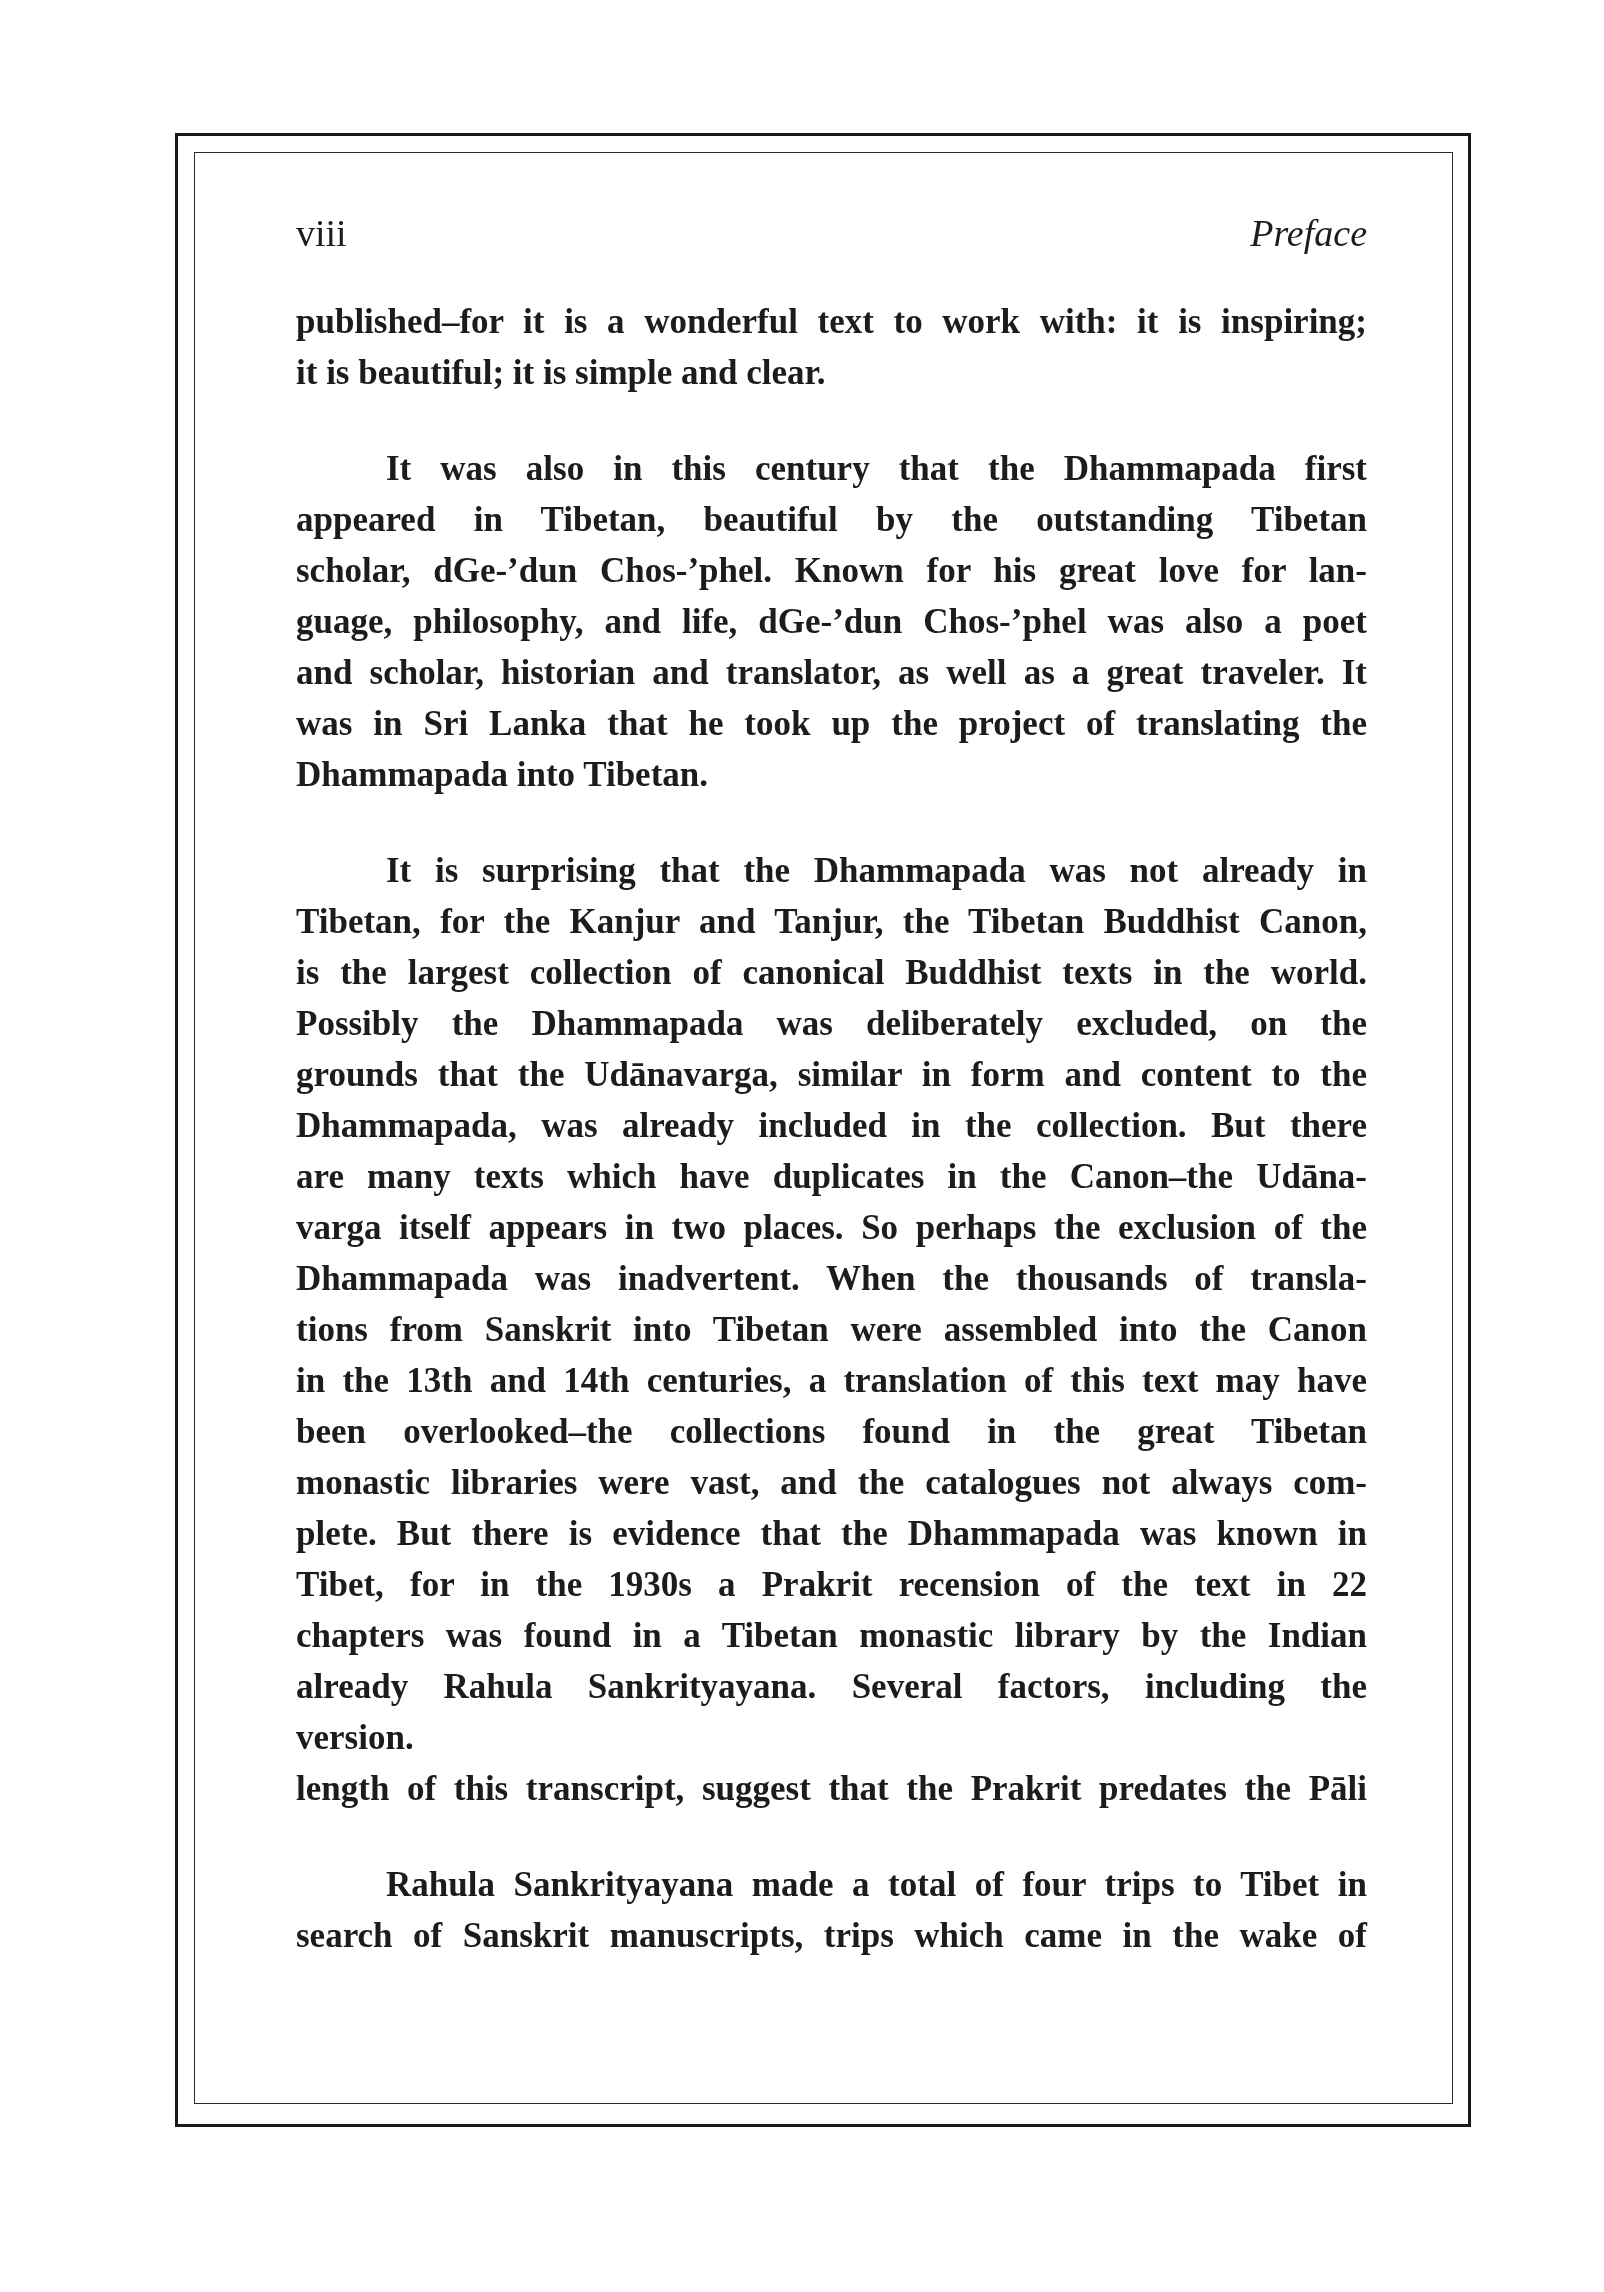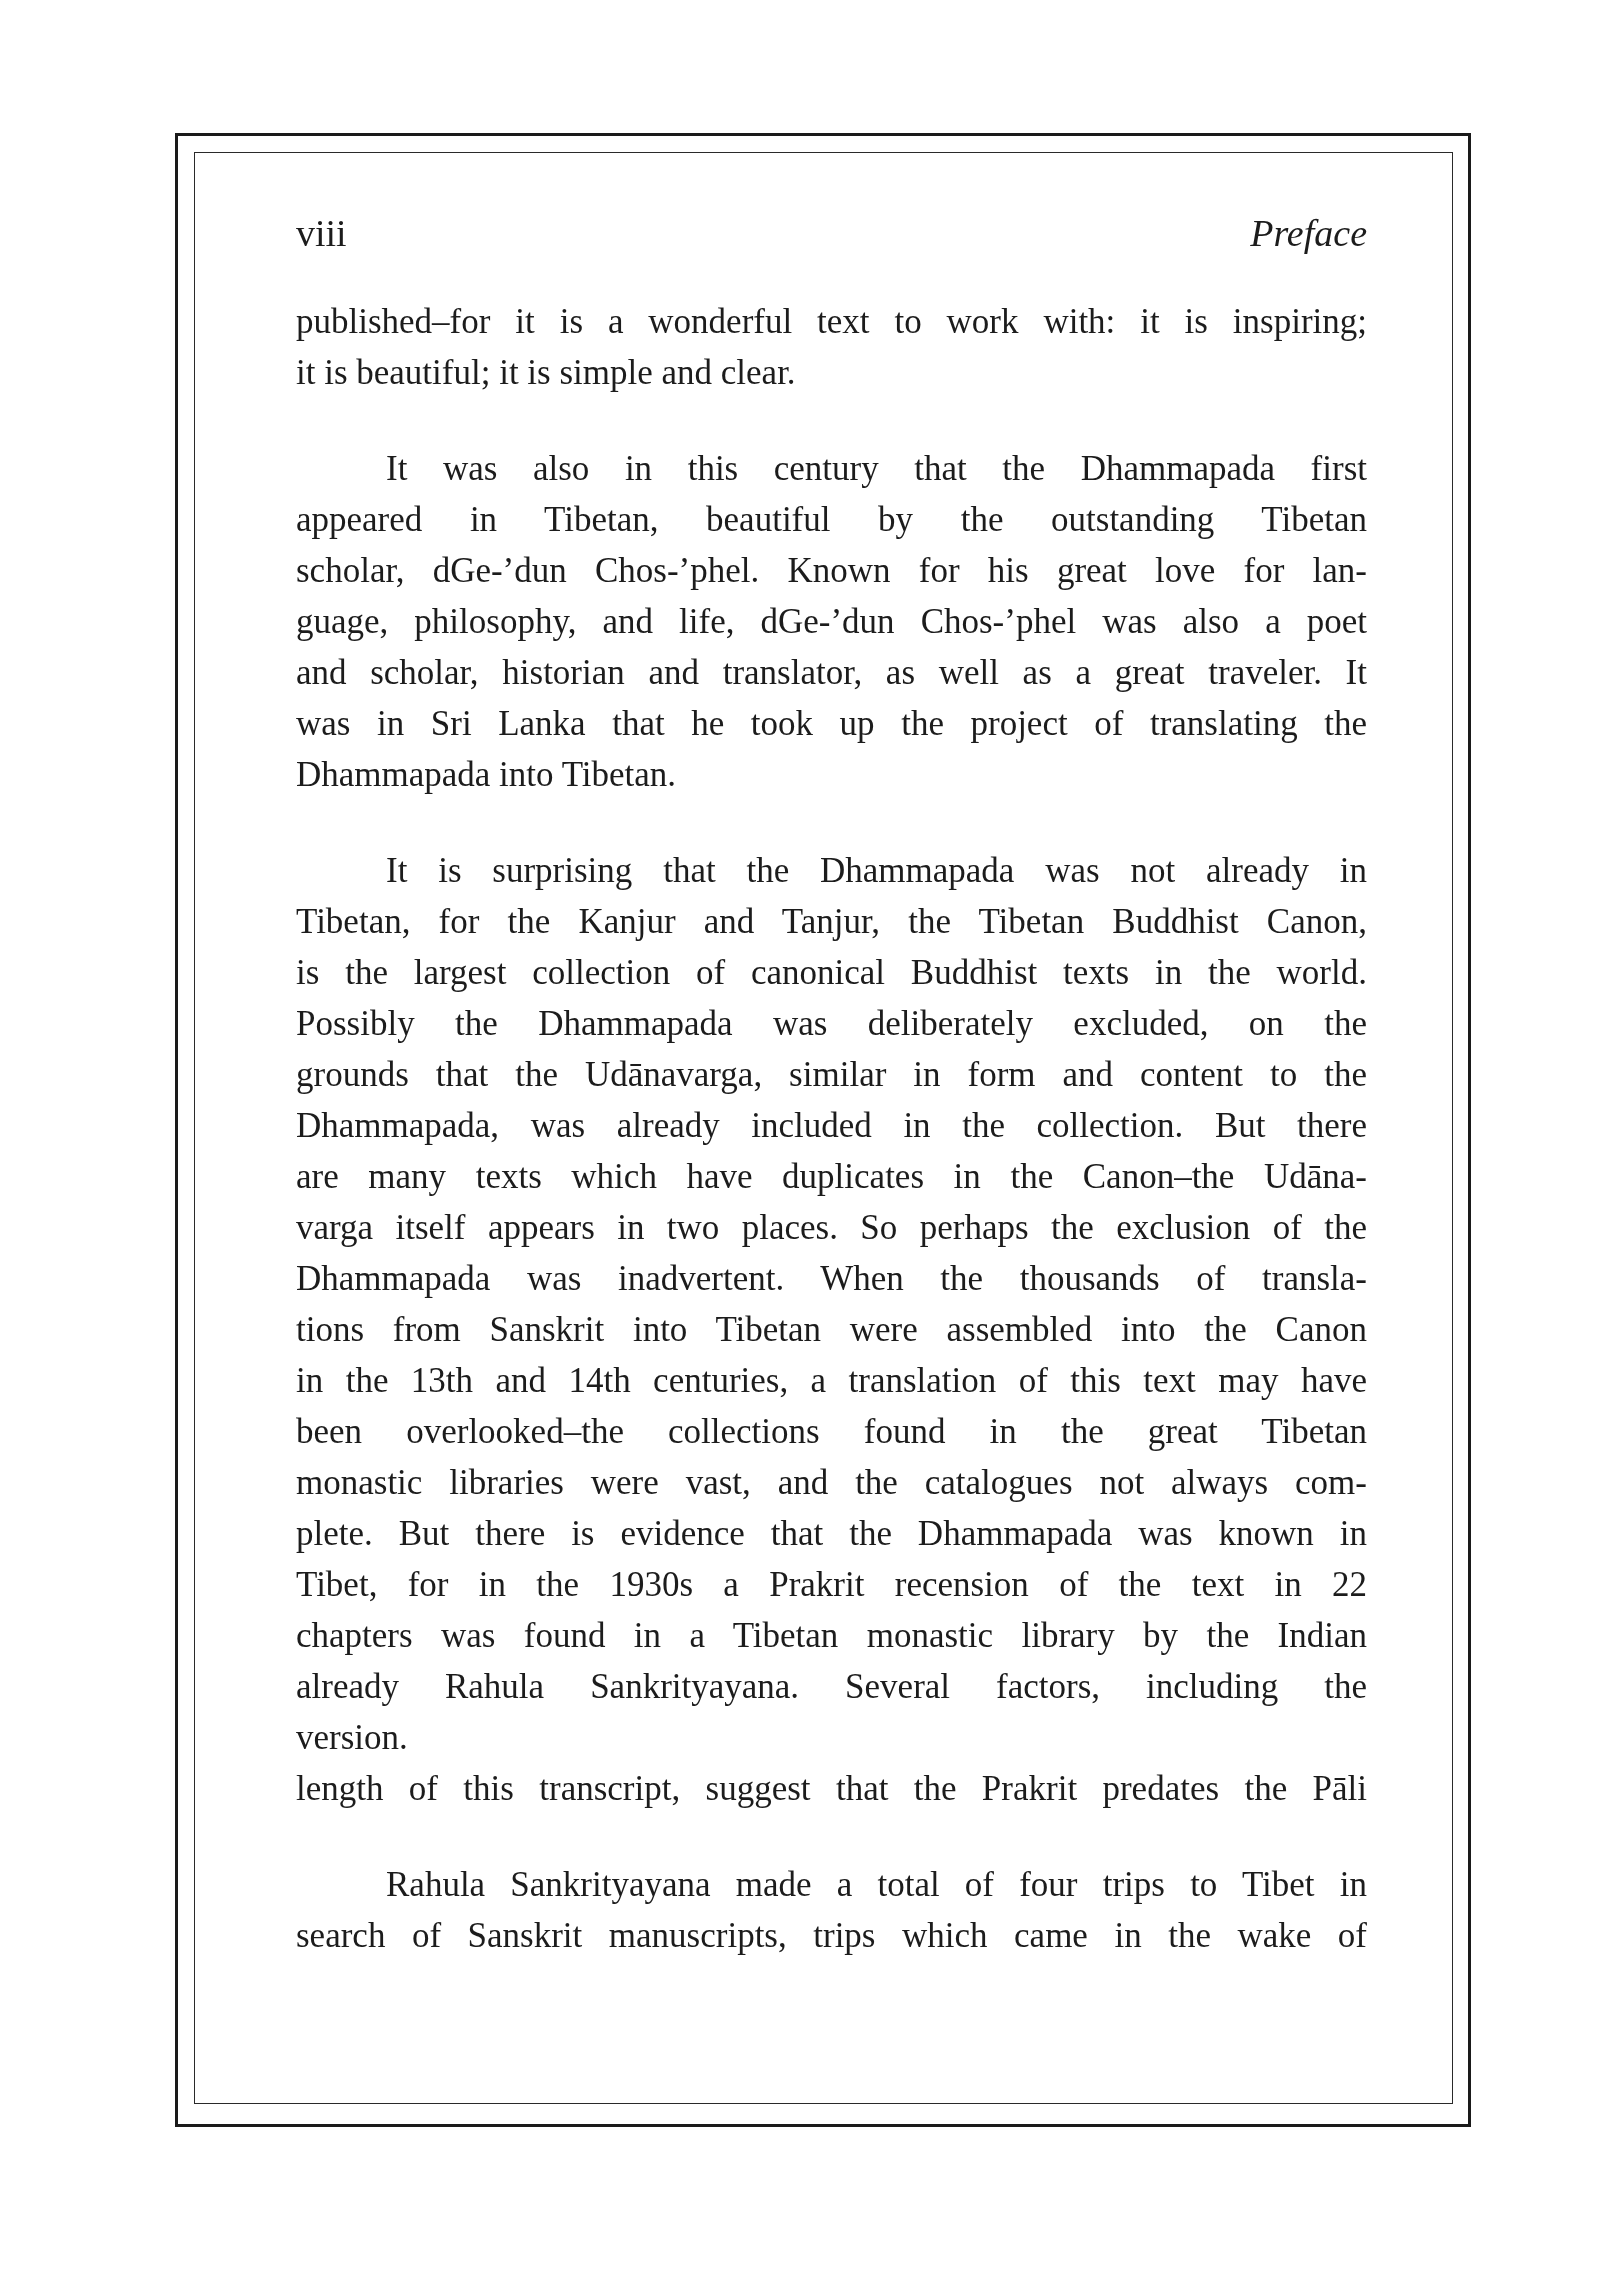--- a/index.html
+++ b/index.html
@@ -16,21 +16,21 @@
     position: absolute; left: 296px; top: 0; width: 1071px;
     font-family: "Liberation Serif", "DejaVu Serif", serif;
     color: #1c1c1c;
   }
   .running-head {
     position: absolute; left: 0; width: 1071px; top: 219px; height: 45px;
     font-size: 38px;
   }
   .folio { position: absolute; left: 0; bottom: 9px; }
   .section-title { position: absolute; right: 0; bottom: 9px; font-style: italic; }
-  .body-text { position: absolute; left: 0; width: 1071px; top: 296px; }
+  .body-text { position: absolute; left: 0; width: 1071px; top: 296px; font-weight: bold; }
   .para { margin: 0 0 45px 0; }
   .line {
     display: block; font-size: 35px; line-height: 51px; height: 51px;
     white-space: nowrap; text-align: justify; text-align-last: justify;
     word-spacing: 0;
   }
   .line.last { text-align: center; text-align-last: left; }
   .line.indent { padding-left: 90px; }
 </style>
 </head>

